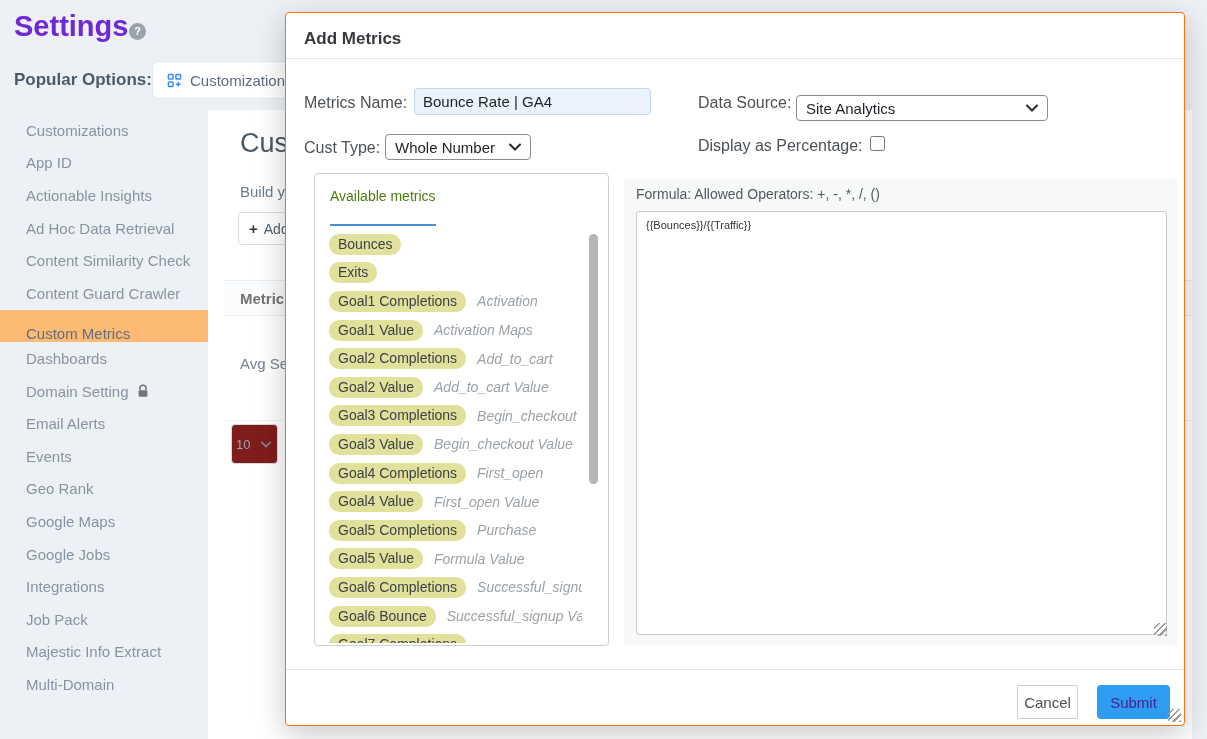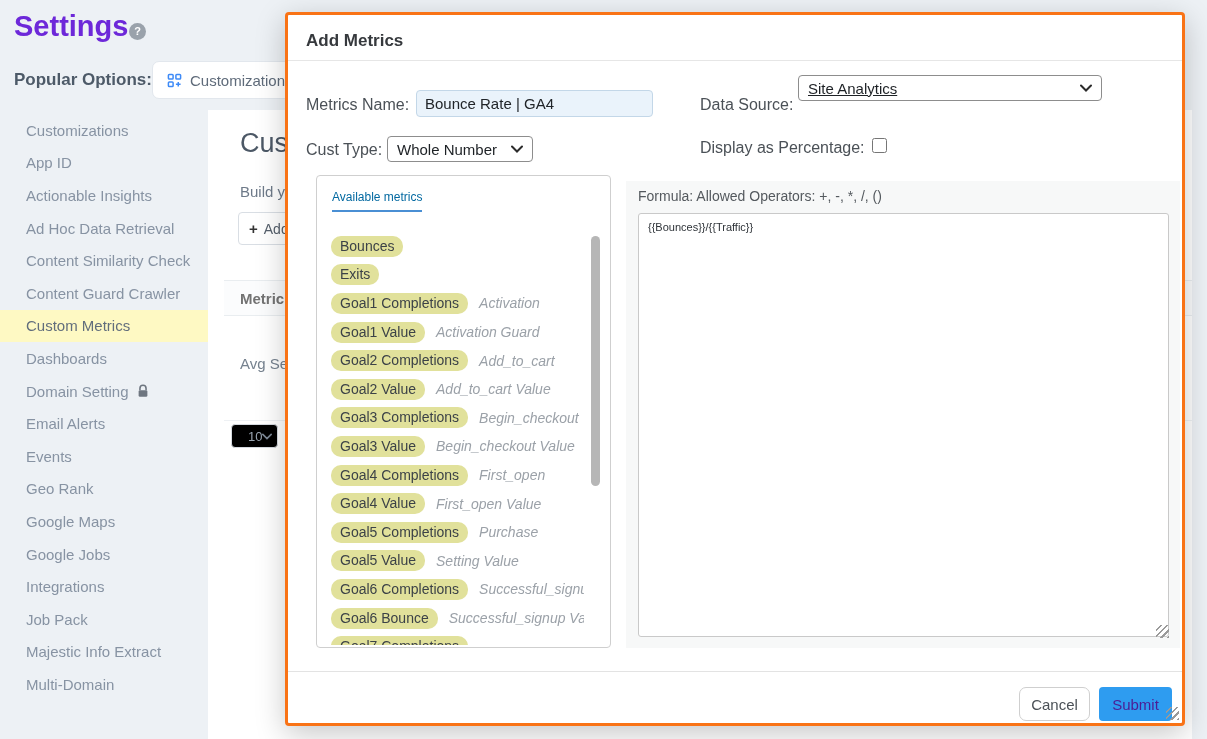--- a/index.html
+++ b/index.html
@@ -12,82 +12,82 @@
     background:#9aa2ab; color:#fff; font-size:11px; font-weight:700; text-align:center; line-height:17px; }
   .popular-label { position:absolute; left:14px; top:70px; font-size:17px; font-weight:600; color:#4d5a68; }
   .customizations-btn { position:absolute; left:152px; top:61px; width:165px; height:38px; background:#fff;
     border:1px solid #e2e7ed; border-radius:7px; display:flex; align-items:center; gap:8px; padding:0 14px;
     font-size:15px; color:#5f6b7a; cursor:pointer; }
 
   
   .sidebar { position:absolute; left:0; top:114px; width:222px; }
   .side-item { height:32.6px; display:flex; align-items:center; gap:7px; padding-left:26px;
     font-size:15px; color:#8793a3; cursor:pointer; white-space:nowrap; }
-  .side-item.active { background:#fef9c3; color:#626e7c; }
+  .side-item.active { background:#fdba74; color:#626e7c;align-items:flex-end; }
   .side-item svg { flex:0 0 auto; }
 
   
   .main-card { position:absolute; left:208px; top:110px; width:984px; height:629px; background:#fff; }
   .content-heading { position:absolute; left:32px; top:18px; font-size:27px; font-weight:500; color:#4c5866; }
   .content-subtitle { position:absolute; left:32px; top:73px; font-size:15px; color:#6e7a89; }
   .add-btn { position:absolute; left:30px; top:102px; height:33px; width:74px; background:#fff;
     border:1px solid #d9dee4; border-radius:4px; display:flex; align-items:center; gap:6px; padding:0 10px;
     font-size:14px; color:#56606c; cursor:pointer; }
   .add-btn .plus { font-weight:700; color:#333; font-size:15px; }
   .table-header-row { position:absolute; left:16px; top:170px; right:0; height:36px; background:#fbfcfd;
     border-top:1px solid #e9edf0; border-bottom:1px solid #e9edf0; display:flex; align-items:center; }
   .table-header-row .th { margin-left:16px; font-size:15px; font-weight:700; color:#737373; }
   .table-cell { position:absolute; left:32px; top:245px; font-size:15px; color:#76828f; }
   .row-divider { position:absolute; left:16px; right:0; top:310px; border-bottom:1px solid #eef1f4; }
-  .page-size-select { position:absolute; left:23px; top:314px; width:47px; height:24px; border:1px solid #d5dae0;
-    border-radius:4px; background:#000000; display:flex; align-items:center; justify-content:space-between;
-    padding:0 6px 0 16px; font-size:13px; color:#9aa5b1; cursor:pointer; }
+  .page-size-select { position:absolute; left:23px; top:314px; width:47px; height:40px; border:1px solid #d5dae0;
+    border-radius:4px; background:#7f1d1d; display:flex; align-items:center; justify-content:space-between;
+    padding:0 6px 0 4px; font-size:13px; color:#9aa5b1; cursor:pointer; }
 
   
   .modal { position:absolute; left:285px; top:12px; width:900px; height:714px; background:#fff;
-    border:3px solid #f97316; border-radius:4px; box-shadow:0 8px 30px rgba(0,0,0,.22); z-index:10; }
+    border:1px solid #f97316; border-radius:4px; box-shadow:0 8px 30px rgba(0,0,0,.22); z-index:10; }
   .modal-title { position:absolute; left:18px; top:16px; font-size:17px; font-weight:700; color:#36393d; }
   .modal-header-divider { position:absolute; left:0; right:0; top:45px; border-bottom:1px solid #e6e6e6; }
 
   .field-label { position:absolute; font-size:16px; color:#4b5157; }
   .metrics-name-input { position:absolute; left:128px; top:75px; width:237px; height:27px;
     background:#eaf3fb; border:1px solid #c3d7e8; border-radius:4px; padding:0 8px;
     font-size:15px; color:#212529; font-family:"Liberation Sans", sans-serif; }
   .select-box { position:absolute; height:26px; background:#fff; border:1px solid #8d8d8d; border-radius:4px;
     display:flex; align-items:center; justify-content:space-between; padding:0 9px; font-size:15px;
     color:#1d2125; cursor:pointer; }
   .pct-checkbox { position:absolute; left:584px; top:123px; width:15px; height:15px; cursor:pointer; }
 
   
   .metrics-panel { position:absolute; left:28px; top:160px; width:295px; height:473px;
     border:1px solid #cfcfcf; border-radius:4px; background:#fff; overflow:hidden; }
-  .metrics-tab { position:absolute; left:15px; top:14px; font-size:12px; color:#0369a1;
-    padding-bottom:6px; border-bottom:2px solid #4a8fd4; cursor:pointer; }
+  .metrics-tab { position:absolute; left:15px; top:14px; font-size:14px; color:#4d7c0f;
+    padding-bottom:20px; border-bottom:2px solid #4a8fd4; cursor:pointer; }
   .chips-list { position:absolute; left:14px; top:56px; right:26px; bottom:2px; overflow:hidden; }
   .chip-row { height:28.6px; display:flex; align-items:center; }
   .chip { background:#e1e19b; border-radius:10px; padding:2px 9px 3px; font-size:14px; color:#3c4247;
     white-space:nowrap; cursor:pointer; }
   .chip-hint { margin-left:11px; font-style:italic; font-size:14px; color:#9ba1a8; white-space:nowrap; }
   .scroll-thumb { position:absolute; right:10px; top:60px; width:9px; height:250px; background:#b6b6b6; border-radius:5px; }
 
   
   .formula-panel { position:absolute; left:338px; top:166px; width:554px; height:467px; background:#f7f8f8; }
   .formula-label { position:absolute; left:12px; top:7px; font-size:14px; color:#54595e; }
   .formula-textarea { position:absolute; left:12px; top:32px; width:531px; height:424px; background:#fff;
     border:1px solid #c9c9c9; border-radius:3px; resize:none; padding:7px 9px; font-size:11px; color:#2e3338;
     font-family:"Liberation Sans", sans-serif; }
   .resize-grip { position:absolute; width:13px; height:13px;
     background:repeating-linear-gradient(135deg, transparent 0 3px, #9a9a9a 3px 4.5px); }
   .grip-textarea { left:530px; top:444px; }
   .grip-modal { right:3px; bottom:3px; }
 
   
   .modal-footer-divider { position:absolute; left:0; right:0; top:656px; border-bottom:1px solid #e3e3e3; }
-  .cancel-btn { position:absolute; left:731px; top:672px; width:71px; height:34px; background:#fff;
-    border:1px solid #cfcfcf; border-radius:7px; font-size:15px; color:#4b5157; cursor:pointer;
+  .cancel-btn { position:absolute; left:731px; top:672px; width:61px; height:34px; background:#fff;
+    border:1px solid #cfcfcf; border-radius:1px; font-size:15px; color:#4b5157; cursor:pointer;
     font-family:"Liberation Sans", sans-serif; }
   .submit-btn { position:absolute; left:811px; top:672px; width:73px; height:34px; background:#2e9cf0;
     border:none; border-radius:4px; font-size:15px; color:#4c1d95; cursor:pointer;
     font-family:"Liberation Sans", sans-serif; }
 </style>
 </head>
 <body>
 
 <div class="page-title">Settings</div>
 <div class="help-badge">?</div>
@@ -191,21 +191,21 @@
   </div>
 </div>
 
 <div class="modal">
   <div class="modal-title">Add Metrics</div>
   <div class="modal-header-divider"></div>
 
   <div class="field-label" style="left:18px; top:81px;">Metrics Name:</div>
   <input class="metrics-name-input" type="text" value="Bounce Rate | GA4" style="">
   <div class="field-label" style="left:412px; top:81px;">Data Source:</div>
-  <div class="select-box" style="left:510px; top:60px; width:304px;text-decoration:underline;">
+  <div class="select-box" style="left:510px; top:82px; width:252px;">
     <span>Site Analytics</span>
     <span style="display:flex;">
       <svg width="12" height="8" viewBox="0 0 12 8">
           <path d="M1 1.5l5 5 5-5" stroke="#2b2b2b" stroke-width="2" fill="none" stroke-linecap="round"></path>
         </svg>
     </span>
   </div>
 
   <div class="field-label" style="left:18px; top:126px;">Cust Type:</div>
   <div class="select-box" style="left:99px; top:121px; width:146px;">
@@ -227,21 +227,21 @@
         </div>
         <div class="chip-row">
           <span class="chip">Exits</span>
         </div>
         <div class="chip-row">
           <span class="chip">Goal1 Completions</span>
           <span class="chip-hint">Activation</span>
         </div>
         <div class="chip-row">
           <span class="chip">Goal1 Value</span>
-          <span class="chip-hint">Activation Guard</span>
+          <span class="chip-hint">Activation Maps</span>
         </div>
         <div class="chip-row">
           <span class="chip">Goal2 Completions</span>
           <span class="chip-hint">Add_to_cart</span>
         </div>
         <div class="chip-row">
           <span class="chip">Goal2 Value</span>
           <span class="chip-hint">Add_to_cart Value</span>
         </div>
         <div class="chip-row">
@@ -259,21 +259,21 @@
         <div class="chip-row">
           <span class="chip">Goal4 Value</span>
           <span class="chip-hint">First_open Value</span>
         </div>
         <div class="chip-row">
           <span class="chip">Goal5 Completions</span>
           <span class="chip-hint">Purchase</span>
         </div>
         <div class="chip-row">
           <span class="chip">Goal5 Value</span>
-          <span class="chip-hint">Setting Value</span>
+          <span class="chip-hint">Formula Value</span>
         </div>
         <div class="chip-row">
           <span class="chip">Goal6 Completions</span>
           <span class="chip-hint">Successful_signup</span>
         </div>
         <div class="chip-row">
           <span class="chip">Goal6 Bounce</span>
           <span class="chip-hint">Successful_signup Value</span>
         </div>
         <div class="chip-row">

